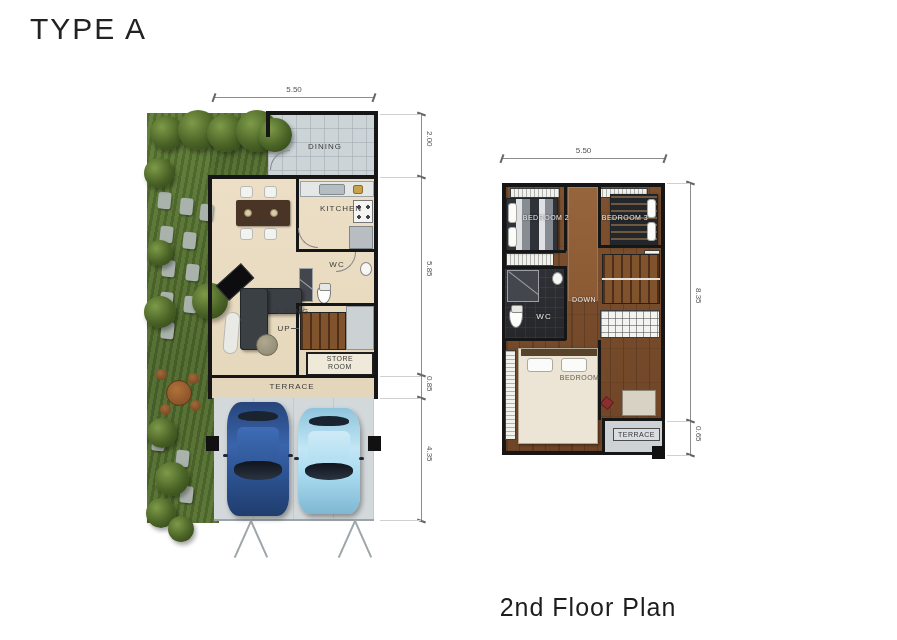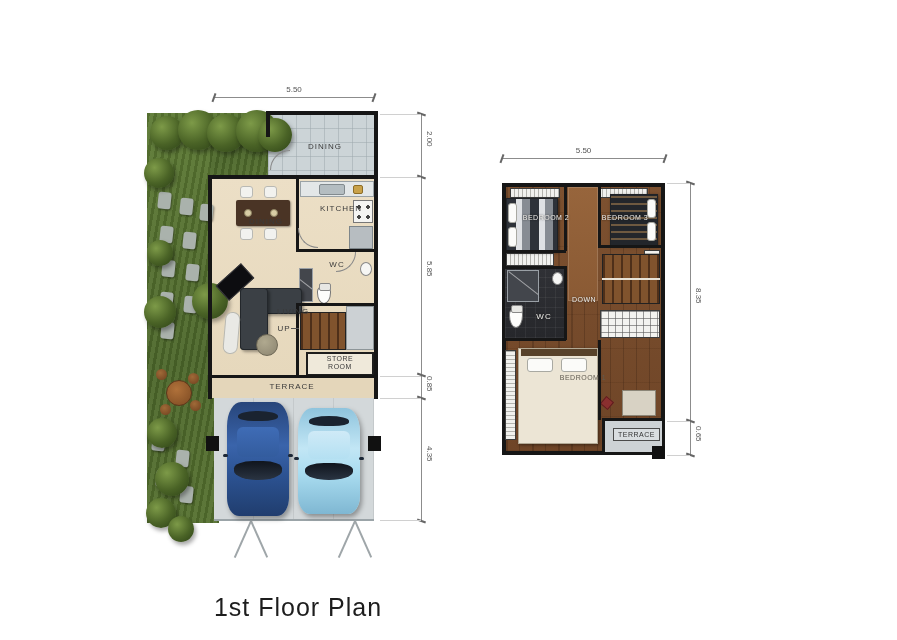--- a/index.html
+++ b/index.html
@@ -142,20 +142,21 @@
        background:#9fa6a9;transform-origin:top center;}
   .chev::before{transform:rotate(24deg);}
   .chev::after{transform:rotate(-24deg);}
   .uparrow{position:absolute;height:1px;background:#555;z-index:30;}
 </style>
 </head>
 <body>
 
 <div id="stage">
 
+  <div id="title">TYPE A</div>
 
   <div class="abs" style="left:0;top:0;width:460px;height:640px;">
 
     <div class="garden" style="left:147px;top:113px;width:72px;height:410px;"></div>
     <div class="garden" style="left:210px;top:113px;width:60px;height:64px;"></div>
     <div id="deco-layer" class="abs" style="left:0;top:0;width:460px;height:640px;z-index:6;pointer-events:none;">
         <i class="tree" style="left: 150px; top: 116px; width: 34px; height: 34px;"></i>
         <i class="tree" style="left: 178px; top: 110px; width: 40px; height: 40px;"></i>
         <i class="tree" style="left: 207px; top: 114px; width: 38px; height: 38px;"></i>
         <i class="tree" style="left: 236px; top: 110px; width: 42px; height: 42px;"></i>
@@ -363,14 +364,14 @@
     <div class="tick-h" style="left:226px;top:182px;"></div>
     <div class="tick-h" style="left:226px;top:420px;"></div>
     <div class="tick-h" style="left:226px;top:454px;"></div>
     <div class="ext" style="left:207px;top:183px;width:23px;height:1px;"></div>
     <div class="ext" style="left:207px;top:421px;width:23px;height:1px;"></div>
     <div class="ext" style="left:207px;top:455px;width:23px;height:1px;"></div>
     <div class="dimtxt vert" style="left:234px;top:288px;">8.35</div>
     <div class="dimtxt vert" style="left:234px;top:426px;">0.65</div>
   </div>
 
-  <div class="caption" style="left:198px;">1st Floor Plan</div>
+  <div class="caption" style="left:488px;">2nd Floor Plan</div>
 </div>
 
 </body></html>

